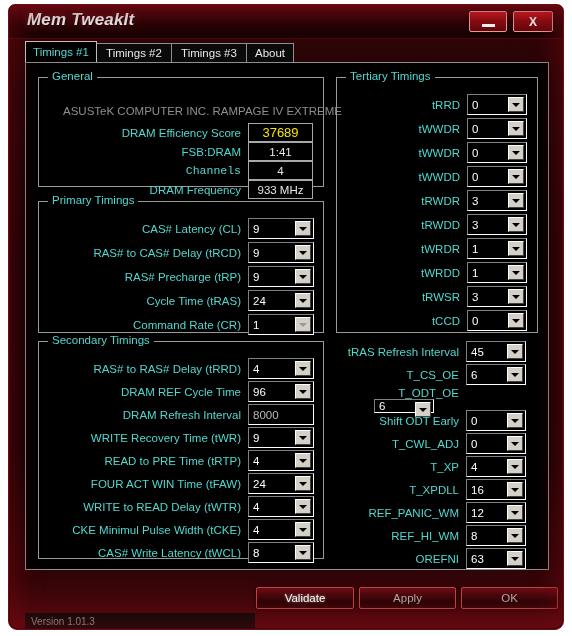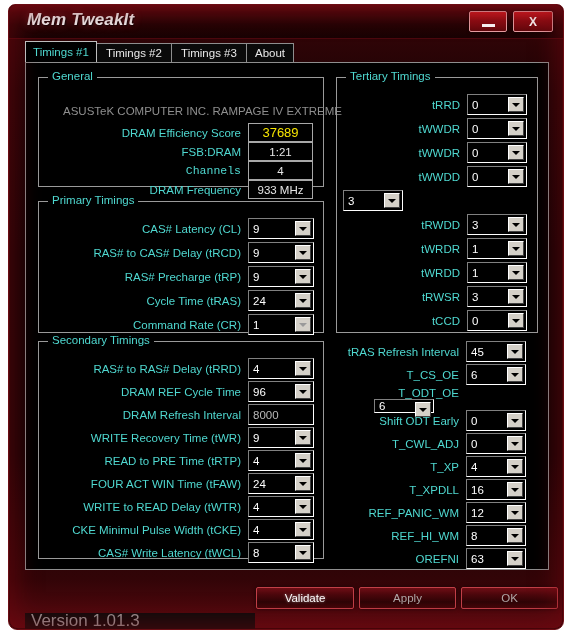--- a/index.html
+++ b/index.html
@@ -201,21 +201,21 @@
   #btn-validate { left: 247px; width: 98px; }
   #btn-apply    { left: 350px; width: 97px; }
   #btn-ok       { left: 452px; width: 97px; }
 
   
   #statusbar {
     position: absolute; left: 16px; top: 608px;
     width: 230px; height: 16px;
     background: #0b0b0b;
     color: #9a9a9a;
-    font-size: 17px;
+    font-size: 10px;
     display: flex; align-items: center;
     padding-left: 6px;
   }
 </style>
 </head>
 <body>
 
 <div id="window">
 
   <div id="titlebar">
@@ -237,21 +237,21 @@
 
     <div class="group" id="grp-general" style="left:12px; top:14px; width:286px; height:110px;">
       <div class="glabel">General</div>
       <div id="machine-id">ASUSTeK COMPUTER INC. RAMPAGE IV EXTREME</div>
     <div class="row" style="top: 44px; left: 6px;">
           <div class="rlabel" style="width: 203px;">DRAM Efficiency Score</div>
           <div class="robox accent" style="width: 65px;">37689</div>
         </div>
         <div class="row" style="top: 63px; left: 6px;">
           <div class="rlabel" style="width: 203px;">FSB:DRAM</div>
-          <div class="robox" style="width: 65px;">1:21</div>
+          <div class="robox" style="width: 65px;">1:41</div>
         </div>
         <div class="row" style="top: 82px; left: 6px;">
           <div class="rlabel" style="width: 203px; font-family: Liberation Mono, monospace;">Channels</div>
           <div class="robox" style="width: 65px;">4</div>
         </div>
         <div class="row" style="top: 101px; left: 6px;">
           <div class="rlabel" style="width: 203px;">DRAM Frequency</div>
           <div class="robox" style="width: 65px;">933 MHz</div>
         </div>
       </div>
@@ -383,20 +383,21 @@
           </div>
         </div>
         <div class="row" style="top: 88px; left: 6px;">
           <div class="rlabel" style="width: 124px;">tWWDD</div>
           <div class="combo" style="width: 60px;">
             <span class="cval">0</span>
             <span class="arrow"></span>
           </div>
         </div>
         <div class="row" style="top: 112px; left: 6px;">
+          <div class="rlabel" style="width: 124px;">tRWDR</div>
           <div class="combo" style="width: 60px;">
             <span class="cval">3</span>
             <span class="arrow"></span>
           </div>
         </div>
         <div class="row" style="top: 136px; left: 6px;">
           <div class="rlabel" style="width: 124px;">tRWDD</div>
           <div class="combo" style="width: 60px;">
             <span class="cval">3</span>
             <span class="arrow"></span>

